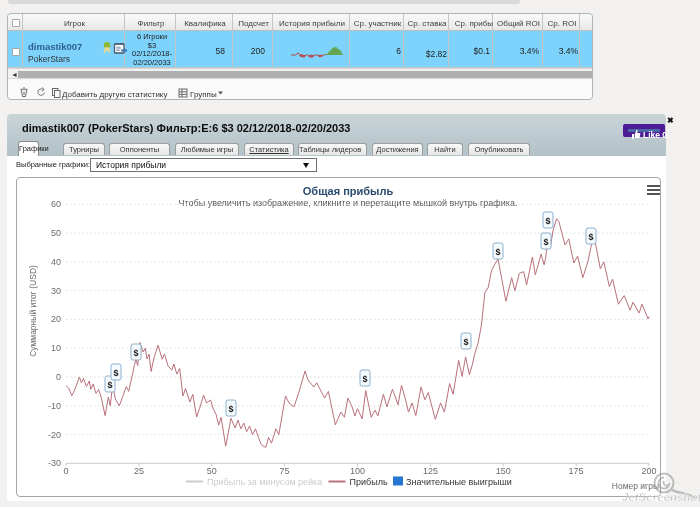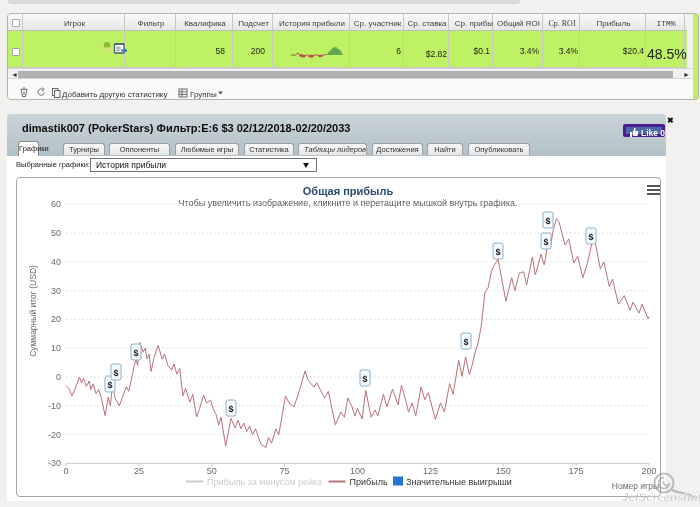--- a/index.html
+++ b/index.html
@@ -1,19 +1,19 @@
 <!DOCTYPE html>
 <html><head><meta charset="utf-8"><style>
 * { margin:0; padding:0; box-sizing:border-box; }
 body { width:700px; height:507px; background:#f2f1f0; font-family:"Liberation Sans", sans-serif; position:relative; overflow:hidden; }
 .abs { position:absolute; }
 </style></head><body>
 <div class="abs" style="left:8px;top:0;width:512px;height:4px;background:#d9d9d9;border-radius:0 0 3px 3px;"></div>
 
-<div class="abs" style="left:7px;top:13px;width:692px;height:87px;background:#bef264;border:1px solid #b3b3b3;border-radius:4px;overflow:hidden;padding-left:38px;">
+<div class="abs" style="left:7px;top:13px;width:586px;height:87px;background:#7dd3fc;border:1px solid #b3b3b3;border-radius:4px;overflow:hidden;padding-left:38px;">
   <div class="abs" style="left:0;top:0;width:685px;height:17px;background:linear-gradient(#fafafa,#e7e7e7);border-bottom:1px solid #bdbdbd;"></div>
   <div class="abs" style="left:679px;top:0;width:6px;height:54px;background:#f0f0f0;"></div>
   <div style="position:absolute;left:0px;top:0px;width:15px;height:17px;border-right:1px solid #c6c6c6;"></div>
     <div style="position:absolute;left:16px;top:0px;width:101px;height:17px;border-right:1px solid #c6c6c6;"></div>
     <div style="position:absolute;left:16px;top:5px;width:101px;text-align:center;font-size:8px;color:#404040;white-space:nowrap;overflow:hidden;">Игрок</div>
     <div style="position:absolute;left:118px;top:0px;width:50px;height:17px;border-right:1px solid #c6c6c6;"></div>
     <div style="position:absolute;left:118px;top:5px;width:50px;text-align:center;font-size:8px;color:#404040;white-space:nowrap;overflow:hidden;">Фильтр</div>
     <div style="position:absolute;left:169px;top:0px;width:56px;height:17px;border-right:1px solid #c6c6c6;"></div>
     <div style="position:absolute;left:169px;top:5px;width:56px;text-align:center;font-size:8px;color:#404040;white-space:nowrap;overflow:hidden;">Квалифика</div>
     <div style="position:absolute;left:226px;top:0px;width:39px;height:17px;border-right:1px solid #c6c6c6;"></div>
@@ -22,21 +22,21 @@
     <div style="position:absolute;left:266px;top:5px;width:76px;text-align:center;font-size:8px;color:#404040;white-space:nowrap;overflow:hidden;">История прибыли</div>
     <div style="position:absolute;left:343px;top:0px;width:53px;height:17px;border-right:1px solid #c6c6c6;"></div>
     <div style="position:absolute;left:343px;top:5px;width:53px;text-align:center;font-size:8px;color:#404040;white-space:nowrap;overflow:hidden;">Ср. участник</div>
     <div style="position:absolute;left:397px;top:0px;width:44px;height:17px;border-right:1px solid #c6c6c6;"></div>
     <div style="position:absolute;left:397px;top:5px;width:44px;text-align:center;font-size:8px;color:#404040;white-space:nowrap;overflow:hidden;">Ср. ставка</div>
     <div style="position:absolute;left:442px;top:0px;width:43px;height:17px;border-right:1px solid #c6c6c6;"></div>
     <div style="position:absolute;left:442px;top:5px;width:43px;text-align:right;font-size:8px;color:#404040;white-space:nowrap;overflow:hidden;">Ср. прибы</div>
     <div style="position:absolute;left:486px;top:0px;width:49px;height:17px;border-right:1px solid #c6c6c6;"></div>
     <div style="position:absolute;left:486px;top:5px;width:49px;text-align:center;font-size:8px;color:#404040;white-space:nowrap;overflow:hidden;">Общий ROI</div>
     <div style="position:absolute;left:536px;top:0px;width:36px;height:17px;border-right:1px solid #c6c6c6;"></div>
-    <div style="position:absolute;left:536px;top:5px;width:36px;text-align:center;font-size:8px;color:#404040;white-space:nowrap;overflow:hidden;font-family:Liberation Serif, serif;">Ср. ROI</div>
+    <div style="position:absolute;left:536px;top:5px;width:36px;text-align:center;font-size:8px;color:#404040;white-space:nowrap;overflow:hidden;">Ср. ROI</div>
     <div style="position:absolute;left:573px;top:0px;width:65px;height:17px;border-right:1px solid #c6c6c6;"></div>
     <div style="position:absolute;left:573px;top:5px;width:65px;text-align:center;font-size:8px;color:#404040;white-space:nowrap;overflow:hidden;">Прибыль</div>
     <div style="position:absolute;left:639px;top:0px;width:38px;height:17px;border-right:1px solid #c6c6c6;"></div>
     <div style="position:absolute;left:639px;top:5px;width:38px;text-align:center;font-size:8px;color:#404040;white-space:nowrap;overflow:hidden;font-family:Liberation Mono, monospace;">ITM%</div>
   <div style="position:absolute;left:0px;top:17px;width:15px;height:37px;border-right:1px solid #c6c6c6;border-bottom:1px solid #c6c6c6;"></div>
     <div style="position:absolute;left:16px;top:17px;width:101px;height:37px;border-right:1px solid #c6c6c6;border-bottom:1px solid #c6c6c6;"></div>
     <div style="position:absolute;left:118px;top:17px;width:50px;height:37px;border-right:1px solid #c6c6c6;border-bottom:1px solid #c6c6c6;"></div>
     <div style="position:absolute;left:169px;top:17px;width:56px;height:37px;border-right:1px solid #c6c6c6;border-bottom:1px solid #c6c6c6;"></div>
     <div style="position:absolute;left:226px;top:17px;width:39px;height:37px;border-right:1px solid #c6c6c6;border-bottom:1px solid #c6c6c6;"></div>
     <div style="position:absolute;left:266px;top:17px;width:76px;height:37px;border-right:1px solid #c6c6c6;border-bottom:1px solid #c6c6c6;"></div>
@@ -51,20 +51,22 @@
     <div style="position:absolute;left:226px;top:31.5px;width:31px;text-align:right;font-size:8.5px;color:#222;">200</div>
     <div style="position:absolute;left:343px;top:31.5px;width:50px;text-align:right;font-size:8.5px;color:#222;">6</div>
     <div style="position:absolute;left:397px;top:35px;width:42px;text-align:right;font-size:8.5px;color:#222;">$2.82</div>
     <div style="position:absolute;left:442px;top:31.5px;width:40px;text-align:right;font-size:8.5px;color:#222;">$0.1</div>
     <div style="position:absolute;left:486px;top:31.5px;width:45px;text-align:right;font-size:8.5px;color:#222;">3.4%</div>
     <div style="position:absolute;left:536px;top:31.5px;width:34px;text-align:right;font-size:8.5px;color:#222;">3.4%</div>
     <div style="position:absolute;left:573px;top:31.5px;width:63px;text-align:right;font-size:8.5px;color:#222;">$20.4</div>
     <div style="position:absolute;left:639px;top:31.5px;width:35px;text-align:right;font-size:14px;color:#222;">48.5%</div>
   <div class="abs" style="left:4px;top:5px;width:8px;height:8px;background:#fff;border:1px solid #a8a8a8;border-radius:1px;"></div>
   <div class="abs" style="left:4px;top:34px;width:8px;height:8px;background:#fff;border:1px solid #a8a8a8;border-radius:1px;"></div>
+  <div class="abs" style="left:20px;top:26px;width:98px;line-height:10px;"><span style="font-size:9.5px;font-weight:bold;color:#2d618f;">dimastik007</span><br><span style="font-size:8.5px;color:#333;">PokerStars</span></div>
+  <div class="abs" style="left:118px;top:19px;width:52px;text-align:center;font-size:7.5px;line-height:8.7px;color:#222;">6 Игроки<br>$3<br>02/12/2018-<br>02/20/2033</div>
   <div class="abs" style="left:281px;top:27px;"><svg width="56" height="20" viewBox="0 0 56 20">
 <path d="M2,14.2 L4,13.5 5,15 6,14 8,13 9,11.8 10,13 11,14 13,13.5 14,14 15,15.8 17,14 18,13.8 19,14 20,16 21,14 22,14.5 23,14 24,15.5 25,14 27,13.8 28,14 29,15.2 30,14 31,14.3 32,14 33,14.8 34,14 36,13.6 37,14" fill="none" stroke="#b05050" stroke-width="1"></path>
 <path d="M8,14 L10,14 11,15.5 12,16.5 13,15.8 14,16.3 15,17 16,16 17,14 Z" fill="#bb4f4f"></path>
 <path d="M18,14 L20,14 21,16.5 22,17 23,16.2 24,16.8 25,14 Z" fill="#bb4f4f"></path>
 <path d="M27,14 L29,14 30,16 31,16.5 32,15.8 33,16.2 34,14 Z" fill="#bb4f4f"></path>
 <path d="M36,14 L37.5,12.5 38.5,13.5 39.5,10.5 40.5,11 41.5,8.5 42.5,9 43.5,6.5 44.5,7 45.5,5.5 46.5,6.5 47.5,6 48.5,8 49.5,7.5 50.5,9.5 51.5,9 52.5,11.5 54,14 Z" fill="#62a74f"></path>
 </svg></div>
   <div class="abs" style="left:94px;top:26px;">
   <svg width="26" height="12" viewBox="0 0 26 12">
     <circle cx="5" cy="3.2" r="3.2" fill="#8db832"></circle>
@@ -110,35 +112,35 @@
         <path d="M198,4.5 L203,4.5 L200.5,7.5 Z" fill="#555"></path>
       </svg>
     </div>
   </div>
 </div>
 
 <div class="abs" style="left:7px;top:114px;width:659px;height:387px;background:#fff;border-radius:4px 4px 0 0;"></div>
 <div class="abs" style="left:7px;top:114px;width:659px;height:42px;background:linear-gradient(#c9d4d8,#b2c2c8);border-radius:4px 4px 0 0;"></div>
 <div class="abs" style="left:22px;top:122px;font-size:11px;font-weight:bold;color:#0c0c0c;">dimastik007 (PokerStars) Фильтр:Е:6 $3 02/12/2018-02/20/2033</div>
 
-<div class="abs" style="left:623px;top:124px;width:42px;height:13px;background:#4a69a5;border:3px solid #4c1d95;border-radius:2px;">
+<div class="abs" style="left:623px;top:124px;width:42px;height:13px;background:#4a69a5;border:5px solid #4c1d95;border-radius:2px;">
 <svg width="40" height="11" viewBox="0 0 40 11" style="position:absolute;left:1px;top:0px;">
 <path d="M3,5 L5,5 L5,10 L3,10 Z M5.7,5 L7,2.5 L7.3,1 C7.3,0.5 8.6,0.5 8.6,1.6 L8.3,4 L10.8,4 C11.6,4 11.6,5.2 10.9,5.3 C11.5,5.5 11.4,6.5 10.8,6.6 C11.3,6.9 11.1,7.8 10.5,7.9 C10.9,8.2 10.7,9 10.1,9 L6.8,9 L5.7,8.3 Z" fill="#fff"></path>
 <text x="14" y="9" font-size="8.5" font-weight="bold" fill="#fff" font-family="Liberation Sans, sans-serif">Like 0</text>
 </svg>
   </div>
 <div class="abs" style="left:667px;top:116px;font-size:8px;font-weight:bold;color:#111;">✖</div>
 
 <div class="abs" style="left:18px;top:141px;width:21px;height:15px;background:#fff;border:1px solid #8c8c8c;border-bottom:none;border-radius:3px 3px 0 0;text-align:center;font-size:7.5px;color:#222;line-height:14px;">Графики</div>
 <div id="tabs">
     <div style="position:absolute;left:63px;top:143px;width:42px;height:12px;background:linear-gradient(#f8f8f8,#e6e6e6);border:1px solid #9e9e9e;border-bottom:none;border-radius:3px 3px 0 0;text-align:center;font-size:7.5px;color:#333;line-height:11px;white-space:nowrap;overflow:hidden;">Турниры</div>
     <div style="position:absolute;left:109px;top:143px;width:61px;height:12px;background:linear-gradient(#f8f8f8,#e6e6e6);border:1px solid #9e9e9e;border-bottom:none;border-radius:3px 3px 0 0;text-align:center;font-size:7.5px;color:#333;line-height:11px;white-space:nowrap;overflow:hidden;">Оппоненты</div>
     <div style="position:absolute;left:175px;top:143px;width:64px;height:12px;background:linear-gradient(#f8f8f8,#e6e6e6);border:1px solid #9e9e9e;border-bottom:none;border-radius:3px 3px 0 0;text-align:center;font-size:7.5px;color:#333;line-height:11px;white-space:nowrap;overflow:hidden;">Любимые игры</div>
-    <div style="position:absolute;left:244px;top:143px;width:50px;height:12px;background:linear-gradient(#f8f8f8,#e6e6e6);border:1px solid #9e9e9e;border-bottom:none;border-radius:3px 3px 0 0;text-align:center;font-size:7.5px;color:#333;line-height:11px;white-space:nowrap;overflow:hidden;">Статистика</div>
-    <div style="position:absolute;left:298px;top:143px;width:69px;height:12px;background:linear-gradient(#f8f8f8,#e6e6e6);border:1px solid #9e9e9e;border-bottom:none;border-radius:3px 3px 0 0;text-align:right;font-size:7.5px;color:#333;line-height:11px;white-space:nowrap;overflow:hidden;font-style:italic;">Таблицы лидеров</div>
+    <div style="position:absolute;left:244px;top:143px;width:50px;height:12px;background:linear-gradient(#f8f8f8,#e6e6e6);border:1px solid #9e9e9e;border-bottom:none;border-radius:3px 3px 0 0;text-align:center;font-size:7.5px;color:#333;line-height:11px;white-space:nowrap;overflow:hidden;text-decoration:underline;">Статистика</div>
+    <div style="position:absolute;left:298px;top:143px;width:69px;height:12px;background:linear-gradient(#f8f8f8,#e6e6e6);border:1px solid #9e9e9e;border-bottom:none;border-radius:3px 3px 0 0;text-align:left;font-size:7.5px;color:#333;line-height:11px;white-space:nowrap;overflow:hidden;">Таблицы лидеров</div>
     <div style="position:absolute;left:372px;top:143px;width:51px;height:12px;background:linear-gradient(#f8f8f8,#e6e6e6);border:1px solid #9e9e9e;border-bottom:none;border-radius:3px 3px 0 0;text-align:center;font-size:7.5px;color:#333;line-height:11px;white-space:nowrap;overflow:hidden;">Достижения</div>
     <div style="position:absolute;left:427px;top:143px;width:36px;height:12px;background:linear-gradient(#f8f8f8,#e6e6e6);border:1px solid #9e9e9e;border-bottom:none;border-radius:3px 3px 0 0;text-align:center;font-size:7.5px;color:#333;line-height:11px;white-space:nowrap;overflow:hidden;">Найти</div>
     <div style="position:absolute;left:468px;top:143px;width:62px;height:12px;background:linear-gradient(#f8f8f8,#e6e6e6);border:1px solid #9e9e9e;border-bottom:none;border-radius:3px 3px 0 0;text-align:center;font-size:7.5px;color:#333;line-height:11px;white-space:nowrap;overflow:hidden;">Опубликовать</div>
   </div>
 
 <div class="abs" style="left:16px;top:160px;font-size:7.5px;color:#222;">Выбранные графики:</div>
 <div class="abs" style="left:90px;top:158px;width:227px;height:14px;background:#fff;border:1px solid #707070;font-size:8.5px;color:#111;line-height:12px;padding-left:5px;">История прибыли
   <div class="abs" style="right:7px;top:4px;width:0;height:0;border-left:3.5px solid transparent;border-right:3.5px solid transparent;border-top:5px solid #111;"></div>
 </div>
 

